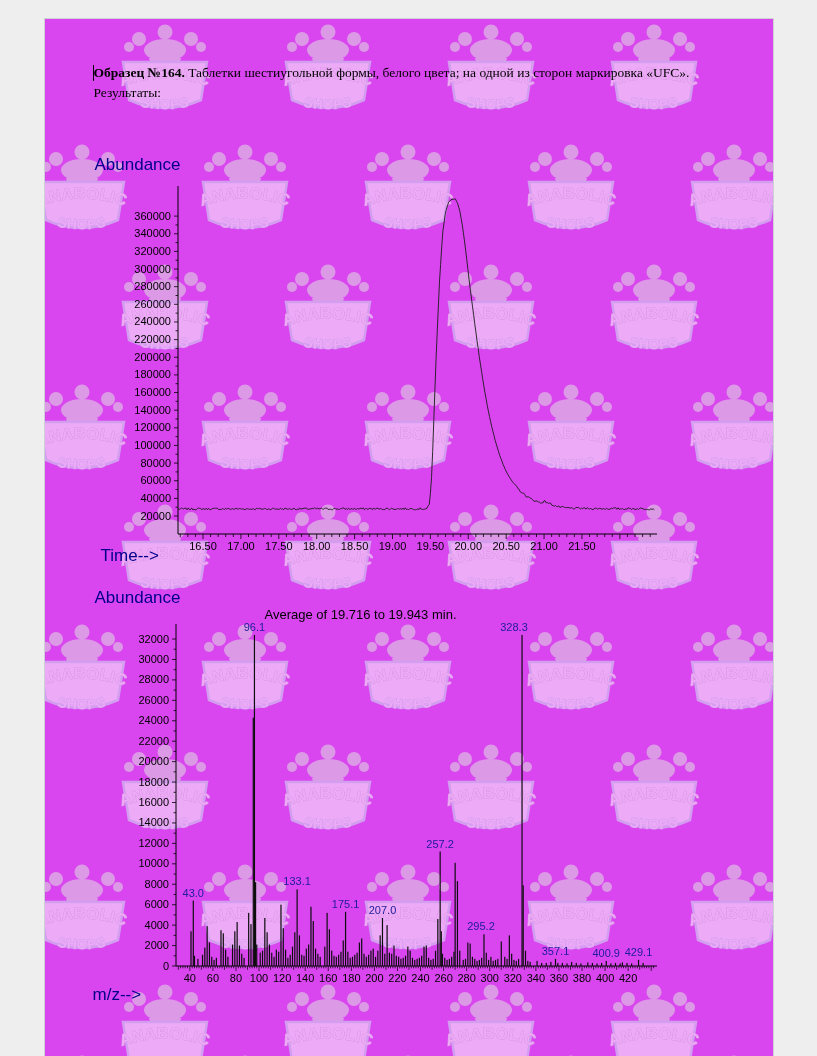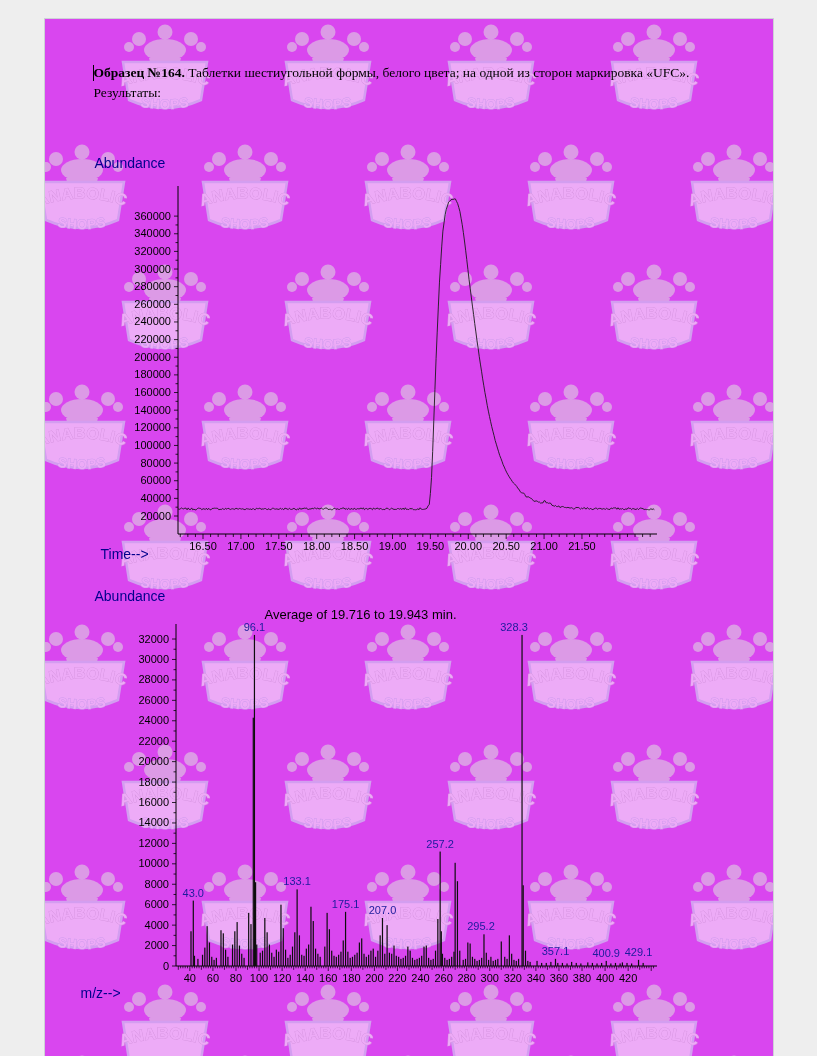--- a/index.html
+++ b/index.html
@@ -6,21 +6,21 @@
   .page{position:relative;width:730px;height:1056px;background:#d946ef;margin:18px auto;
         border:1px solid #cdd1d6;box-sizing:border-box;overflow:hidden;
         font-family:"Liberation Sans",sans-serif;}
   .wm-layer{position:absolute;left:0;top:0;width:817px;height:1056px;z-index:0;pointer-events:none;}
   .header-block{position:absolute;left:49px;top:44px;width:745px;z-index:2;
         font-family:"Liberation Serif",serif;font-size:13.5px;line-height:19.5px;color:#000;}
   .header-block p{margin:0;white-space:pre-wrap;}
   .misspell{text-decoration-line:underline;text-decoration-style:wavy;
         text-decoration-color:#e23030;text-decoration-thickness:1px;text-underline-offset:2px;}
   .cursor{position:absolute;left:48px;top:46px;width:1.5px;height:16px;background:#000;z-index:3;}
-  .clabel{position:absolute;font-size:14px;color:#00008b;z-index:2;text-align:center;}
+  .clabel{position:absolute;font-size:17px;color:#00008b;z-index:2;text-align:center;}
   .ms-title{position:absolute;left:156px;top:588px;width:320px;text-align:center;
         font-size:13px;color:#000;z-index:2;}
   .chart-svg{position:absolute;left:0;z-index:1;}
   .tick{font-size:11px;fill:#000;font-family:"Liberation Sans",sans-serif;}
   .plabel{font-size:11px;fill:#1c1c9c;font-family:"Liberation Sans",sans-serif;}
   .bottom-line{position:absolute;left:0;right:0;bottom:1px;height:2px;background:#aebccb;z-index:4;}
 </style>
 </head>
 <body>
 
@@ -695,16 +695,16 @@
       <text x="252.1" y="291.4" text-anchor="middle" class="plabel">133.1</text>
       <text x="300.6" y="313.8" text-anchor="middle" class="plabel">175.1</text>
       <text x="337.5" y="320.0" text-anchor="middle" class="plabel">207.0</text>
       <text x="395.1" y="253.6" text-anchor="middle" class="plabel">257.2</text>
       <text x="436.0" y="336.3" text-anchor="middle" class="plabel">295.2</text>
       <text x="469.0" y="36.9" text-anchor="middle" class="plabel">328.3</text>
       <text x="510.5" y="360.8" text-anchor="middle" class="plabel">357.1</text>
       <text x="561.2" y="362.9" text-anchor="middle" class="plabel">400.9</text>
       <text x="593.5" y="361.9" text-anchor="middle" class="plabel">429.1</text>
     </svg>
-  <div class="clabel" style="left:36px;top:966px">m/z--&gt;</div>
+  <div class="clabel" style="left:48px;top:966px">m/z--&gt;</div>
 
   <div class="bottom-line"></div>
 </div>
 
 </body></html>

